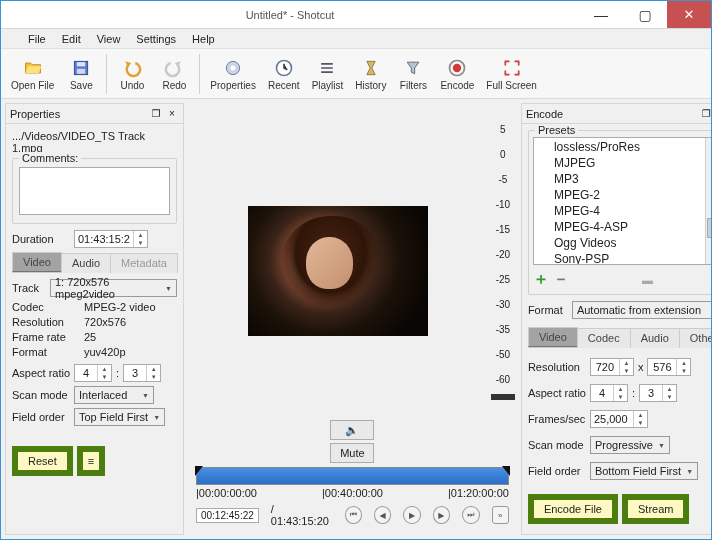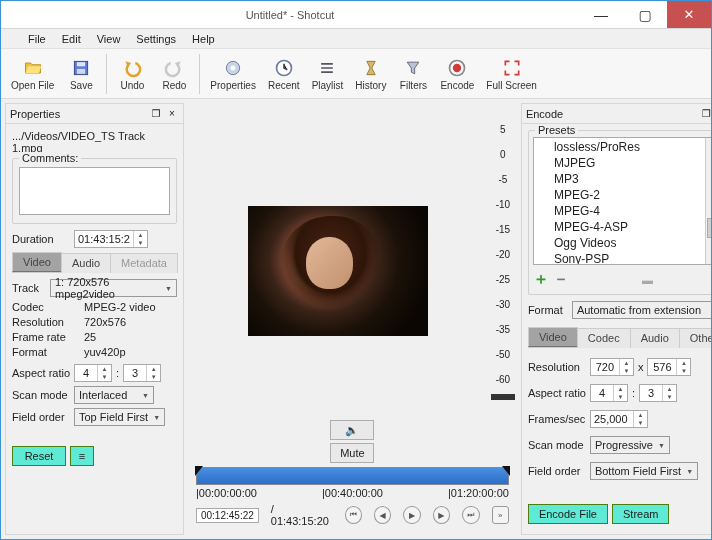--- a/index.html
+++ b/index.html
@@ -38,21 +38,21 @@
 .spin.sm input{width:22px;text-align:center}
 .spin .ar{width:14px;height:16px;display:flex;flex-direction:column;border-left:1px solid #ccc}
 .spin .ar div{flex:1;display:flex;align-items:center;justify-content:center;font-size:6px;line-height:1;color:#555}
 .tabs{display:flex;border-bottom:1px solid #ccc;margin-bottom:6px}
 .tab{padding:3px 10px;border:1px solid #ccc;border-bottom:0;background:#e8e8e8;margin-right:-1px;color:#444;position:relative;top:1px}
 .tab.active{background:#a3a3a3;border-bottom:1px solid #737373;top:0}
 .tab.dis{color:#999}
 .sel{border:1px solid #999;background:#efefef;height:18px;padding:0 16px 0 4px;position:relative;display:flex;align-items:center;min-width:80px}
 .sel::after{content:"▼";position:absolute;right:4px;font-size:7px;color:#555}
 .sel.dis{color:#999}
-.btn{border:1px solid #4d7c0f;background:#5eead4;padding:3px 10px;min-width:54px;text-align:center}
+.btn{border:6px solid #4d7c0f;background:#fef9c3;padding:3px 10px;min-width:54px;text-align:center}
 .btn.sm{min-width:24px;padding:3px 5px}
 .kv{display:flex;margin-bottom:3px}
 .kv .k{width:72px}
 .preview{flex:1;display:flex;align-items:center;justify-content:center;position:relative}
 .vid{width:180px;height:130px;background:#000;position:relative;margin-top:16px}
 .vid .img{position:absolute;inset:0;background:radial-gradient(ellipse 60% 80% at 42% 42%,#e8c9b2 0%,#c89678 22%,#7a4530 34%,#3a2318 50%,#1b1108 70%,#0a0603 100%)}
 .vid .hair{position:absolute;top:8%;left:18%;width:55%;height:72%;background:radial-gradient(ellipse at 50% 40%,#4a2415 0%,#2e1508 50%,transparent 70%);border-radius:50% 45% 40% 50%}
 .vid .face{position:absolute;top:24%;left:32%;width:26%;height:40%;background:linear-gradient(135deg,#e2b899,#c2906e);border-radius:48% 48% 45% 45%}
 .vslider{width:28px;display:flex;flex-direction:column;align-items:center;padding-top:10px}
 .vslider .num{font-size:10px;margin:7px 0;color:#222}

